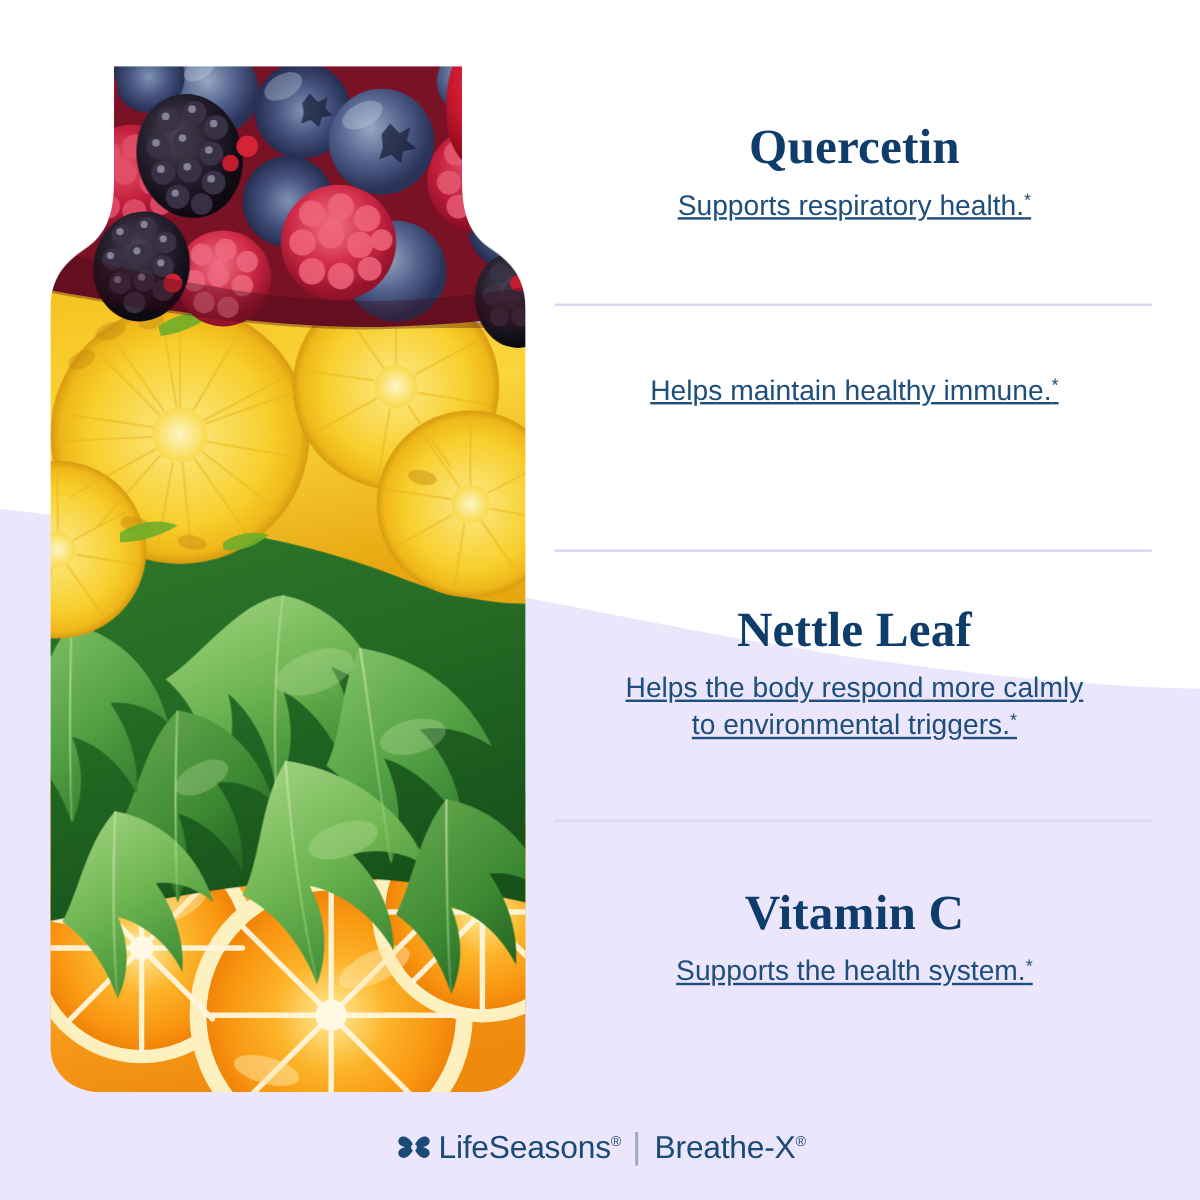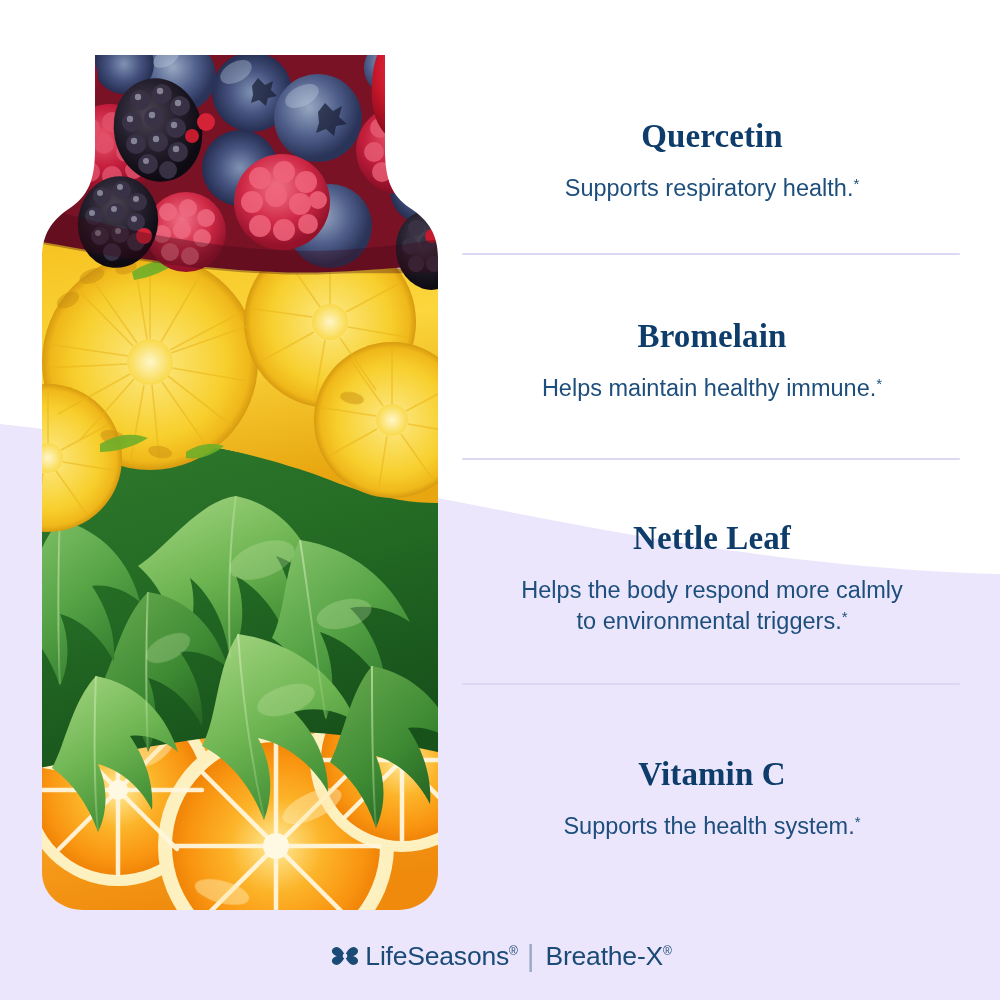--- a/index.html
+++ b/index.html
@@ -43,34 +43,35 @@
   }
   .ing-block {
     position: absolute;
     left: 0;
     width: 500px;
     text-align: center;
   }
   .ing-title {
     font-family: "Liberation Serif", serif;
     font-weight: bold;
-    font-size: 33px;
+    font-size: 41px;
     line-height: 1.12;
     color: #0f3d6b;
     letter-spacing: 0.1px;
-    margin: 18px;
+    margin: 0;
     white-space: nowrap;
   }
   .ing-desc {
     font-family: "Liberation Sans", sans-serif;
     font-weight: 400;
     font-size: 23.5px;
     line-height: 1.32;
     color: #1d4e7c;
     margin: 10px 0 0 0;
+    text-decoration: underline;
   }
   .ing-desc .asterisk {
     font-size: 15px;
     vertical-align: 7px;
     letter-spacing: 0;
   }
 
   .divider {
     position: absolute;
     left: 0px;
@@ -648,21 +649,20 @@
     <div class="ing-block" style="top:100px;">
       <h2 class="ing-title">Quercetin</h2>
       <p class="ing-desc">
         <span>Supports respiratory health.</span><span class="asterisk">*</span>
       </p>
     </div>
 
     <div class="divider" style="top:253px;"></div>
 
     <div class="ing-block" style="top:300px;">
-      <h2 class="ing-title">Bromelain</h2>
       <p class="ing-desc">
         <span>Helps maintain healthy immune.</span><span class="asterisk">*</span>
       </p>
     </div>
 
     <div class="divider" style="top:458px;"></div>
 
     <div class="ing-block" style="top:502px;">
       <h2 class="ing-title">Nettle Leaf</h2>
       <p class="ing-desc">

